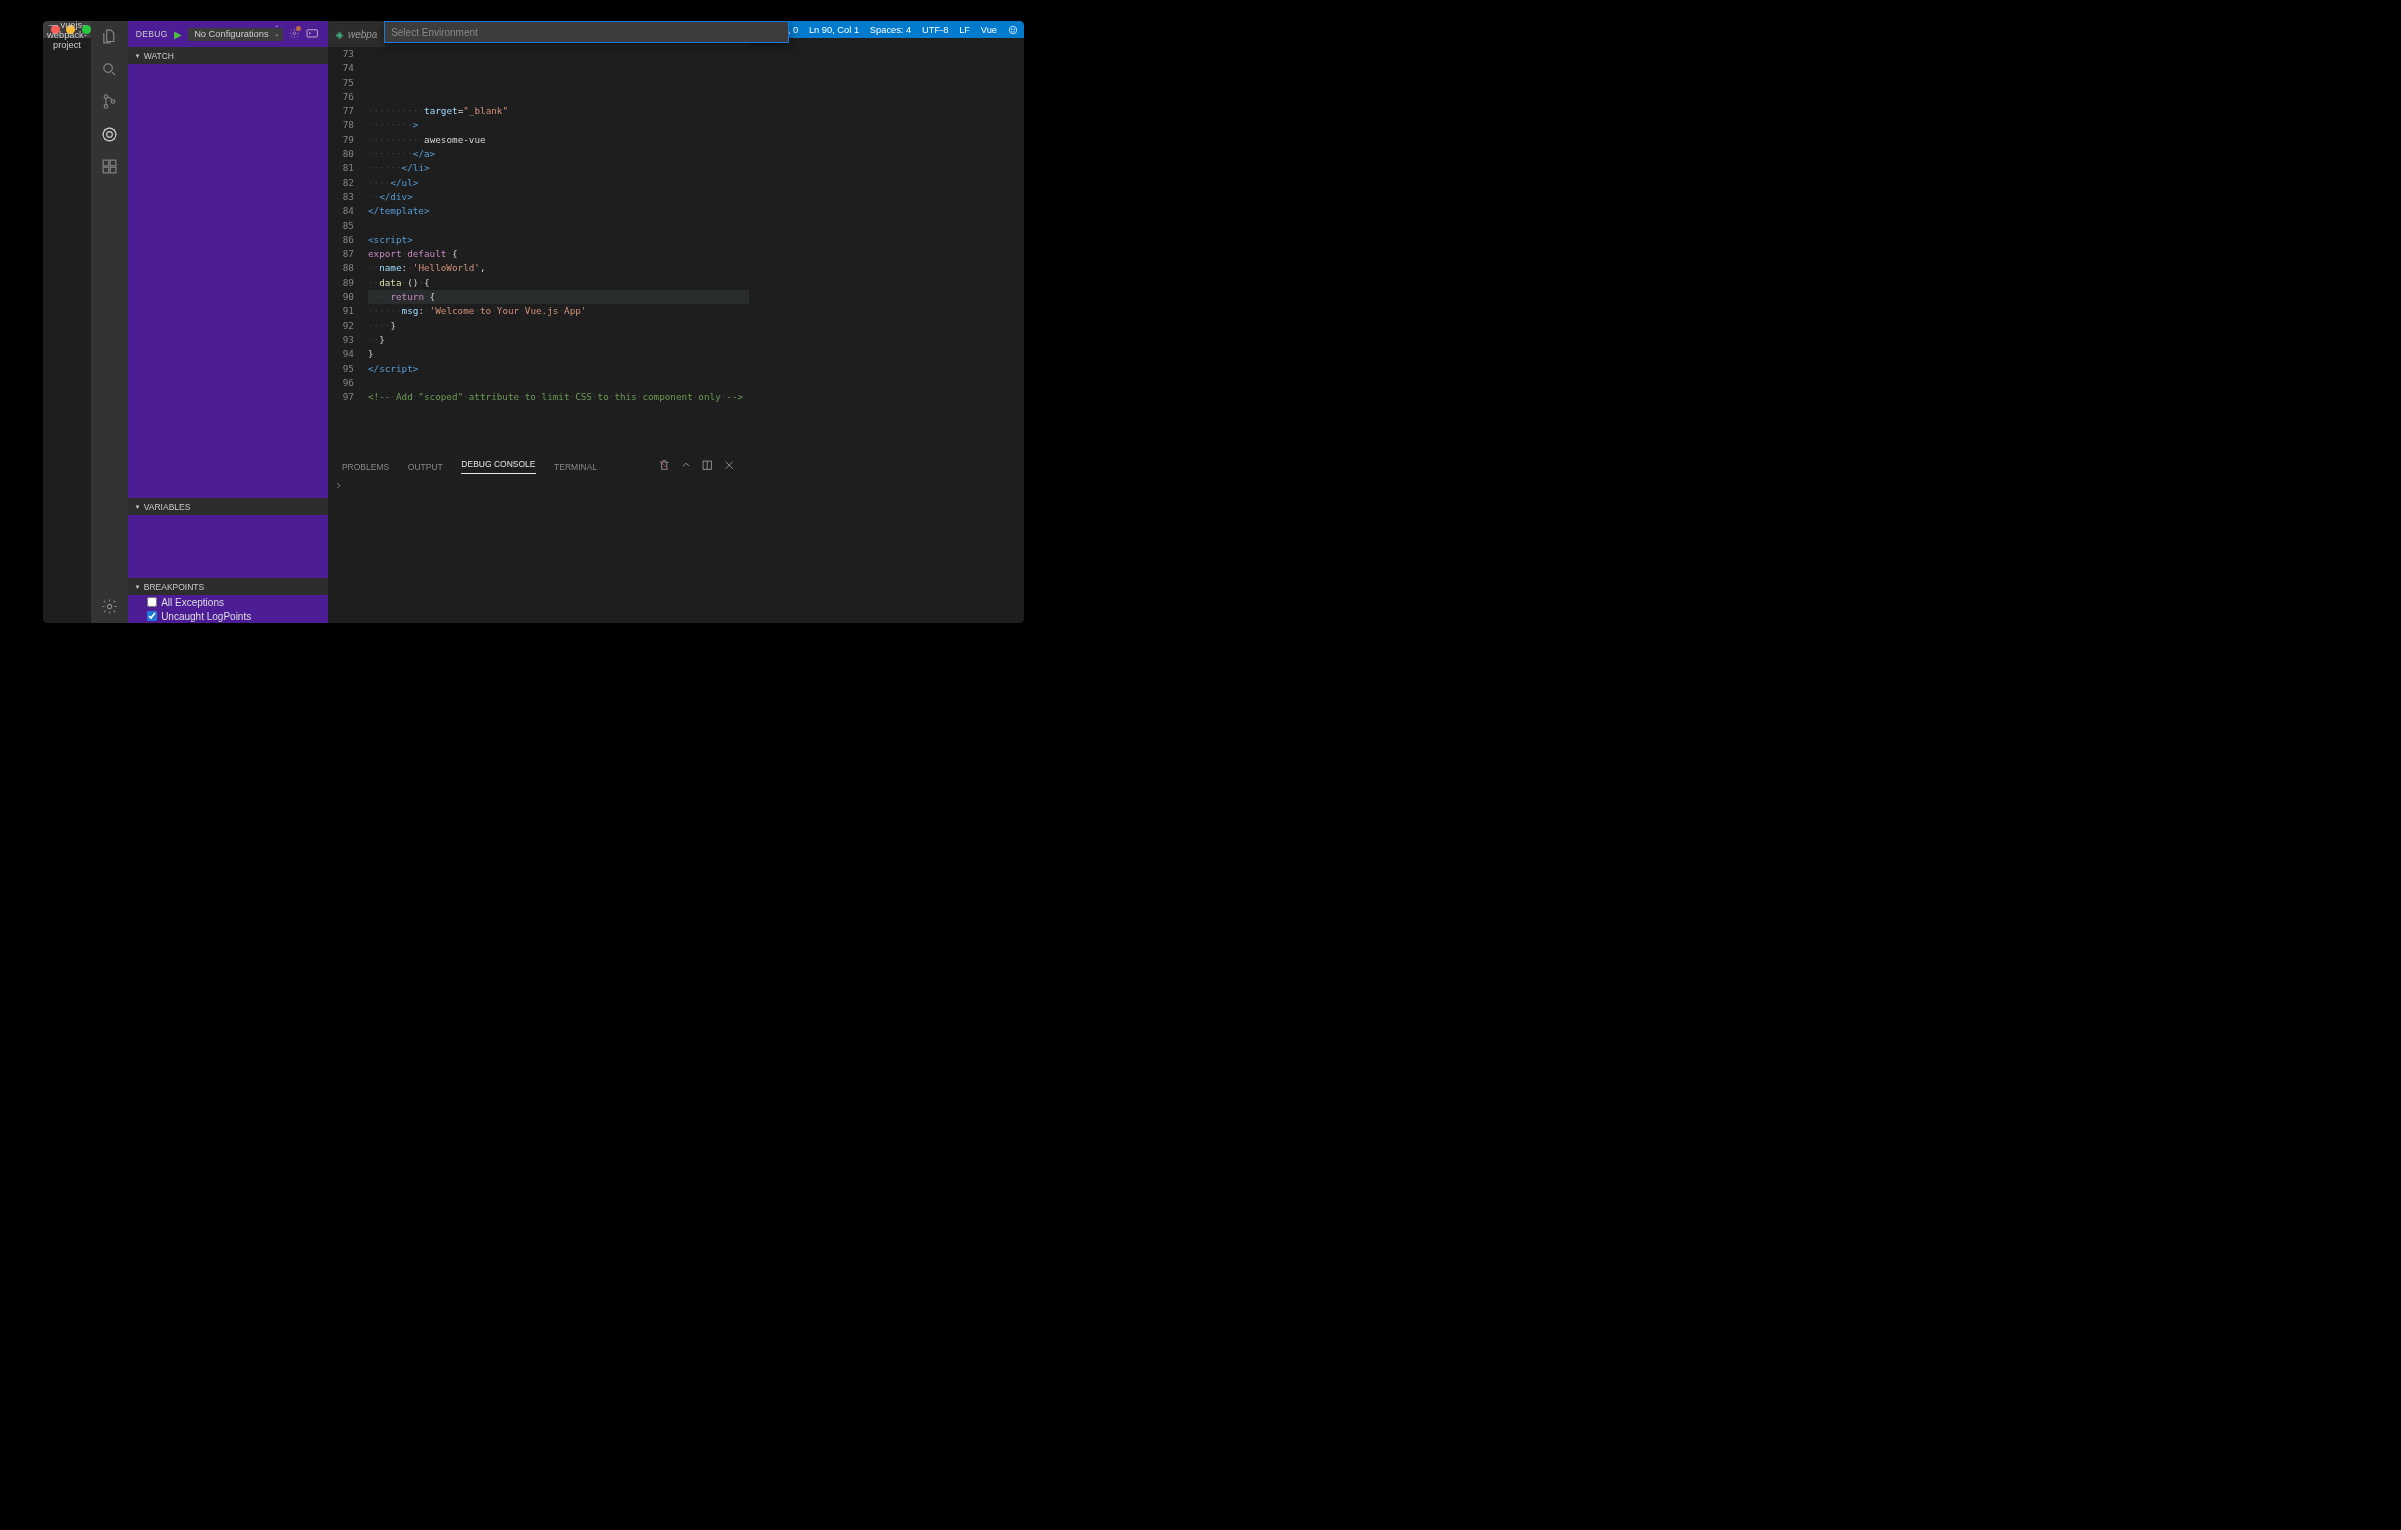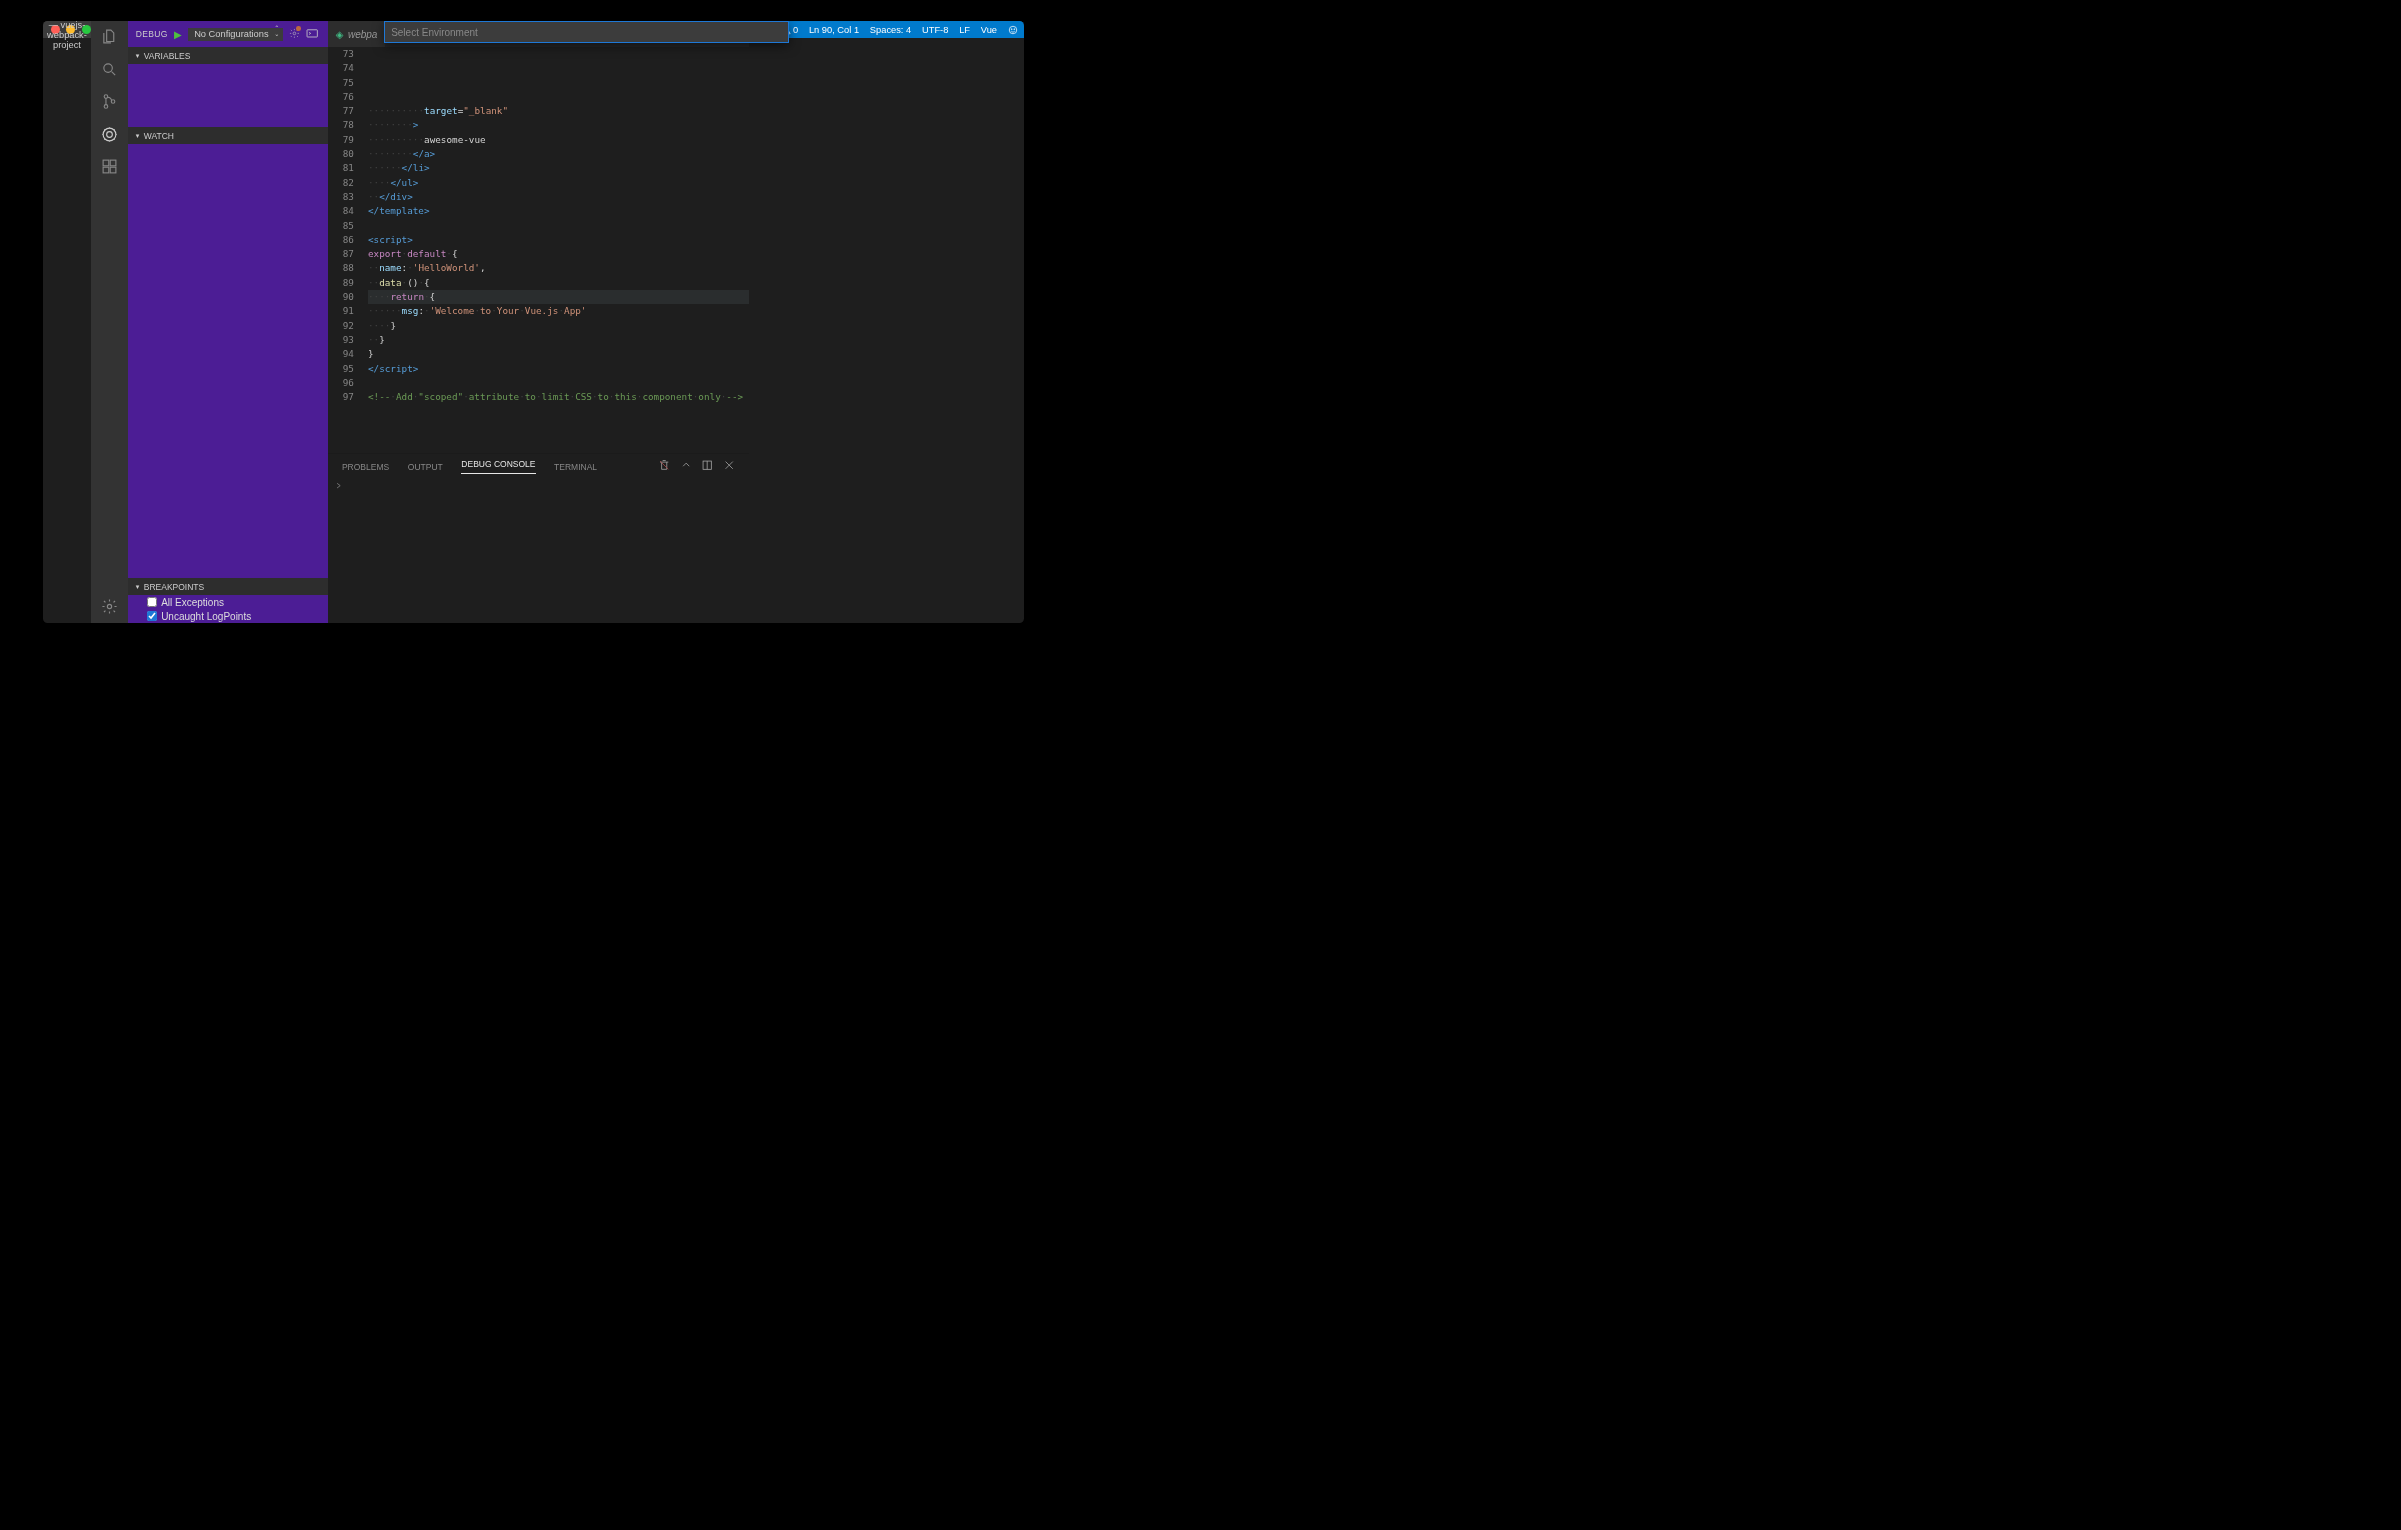--- a/index.html
+++ b/index.html
@@ -302,30 +302,30 @@
             </svg>
         </span>
         <span class="console-icon">
           <svg viewBox="0 0 24 20" stroke="#ccc" fill="none" stroke-width="1.6">
               <rect x="2" y="3" width="20" height="14" rx="1"></rect>
               <path d="M6 8l3 2-3 2"></path>
             </svg>
         </span>
       </div>
 
+      <div class="panel-box watch">
+        <div class="panel-header">
+            <span class="tw">▾</span>
+            <span>WATCH</span>
+          </div>
+      </div>
       <div class="panel-box variables">
         <div class="panel-header">
             <span class="tw">▾</span>
             <span>VARIABLES</span>
-          </div>
-      </div>
-      <div class="panel-box watch">
-        <div class="panel-header">
-            <span class="tw">▾</span>
-            <span>WATCH</span>
           </div>
       </div>
       <div class="panel-box breakpoints">
         <div class="panel-header">
             <span class="tw">▾</span>
             <span>BREAKPOINTS</span>
           </div>
         <div id="bp-list">
             <div class="bp-row">
               <input type="checkbox" style="">

